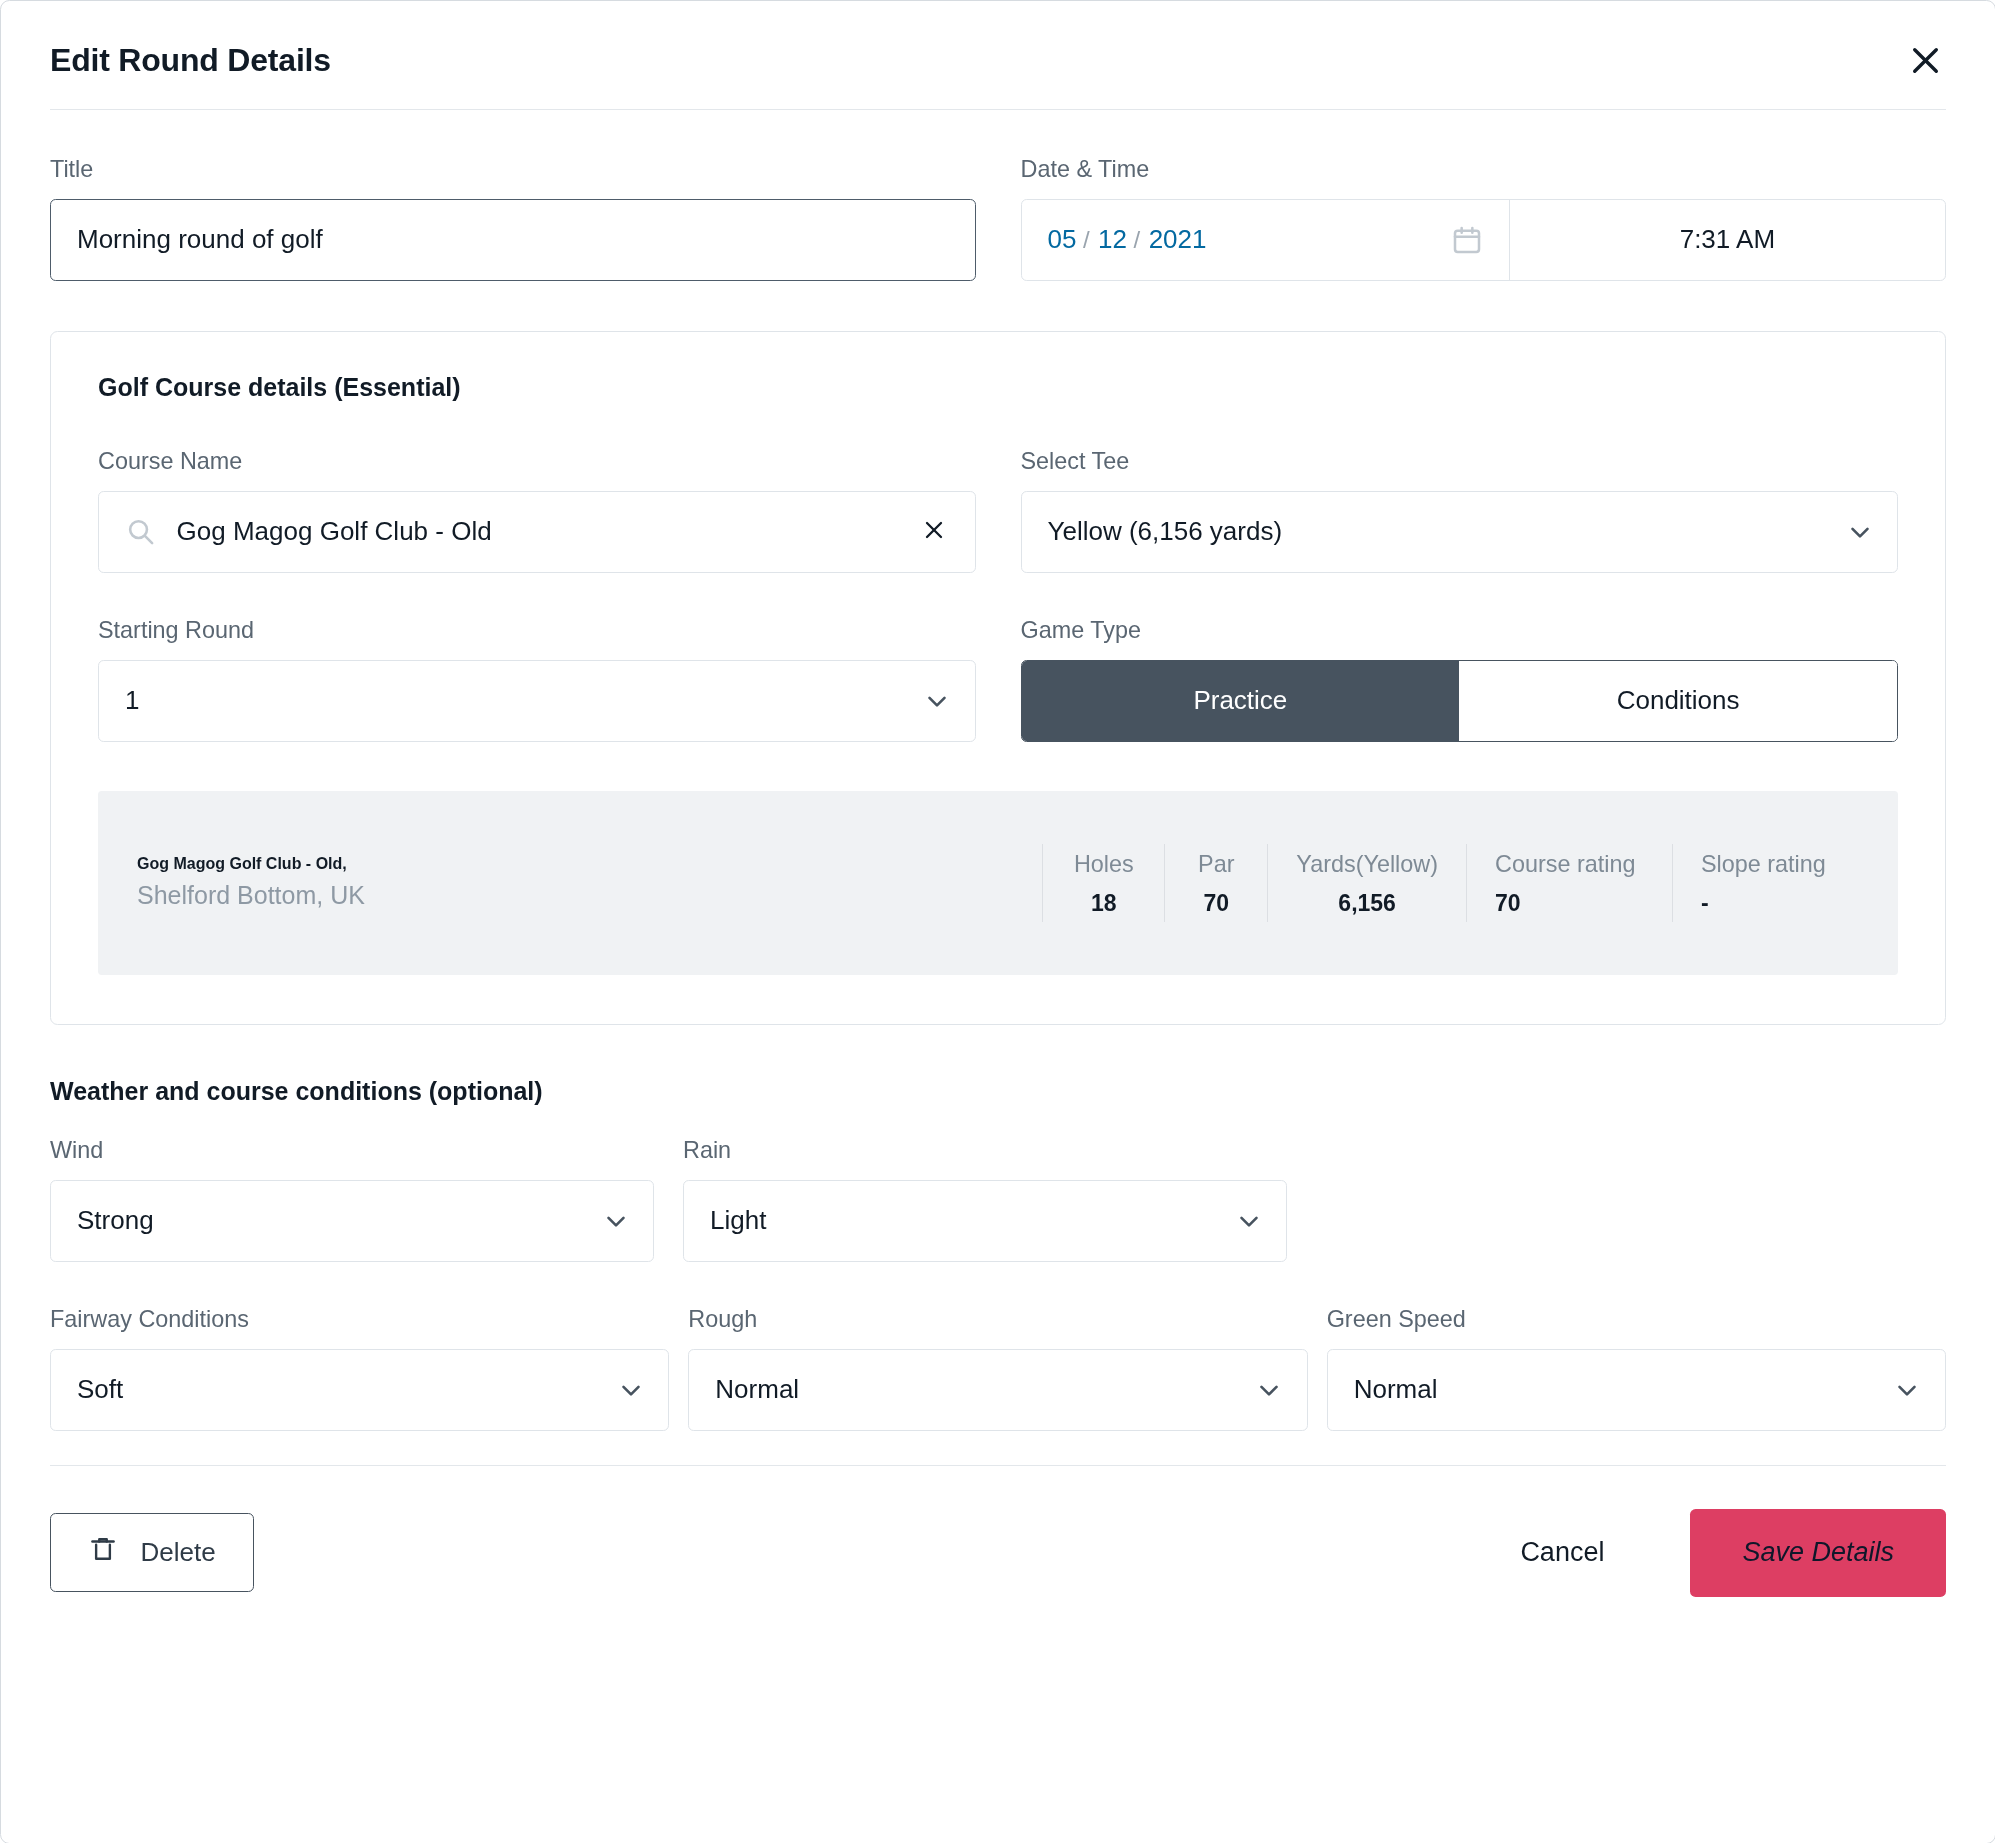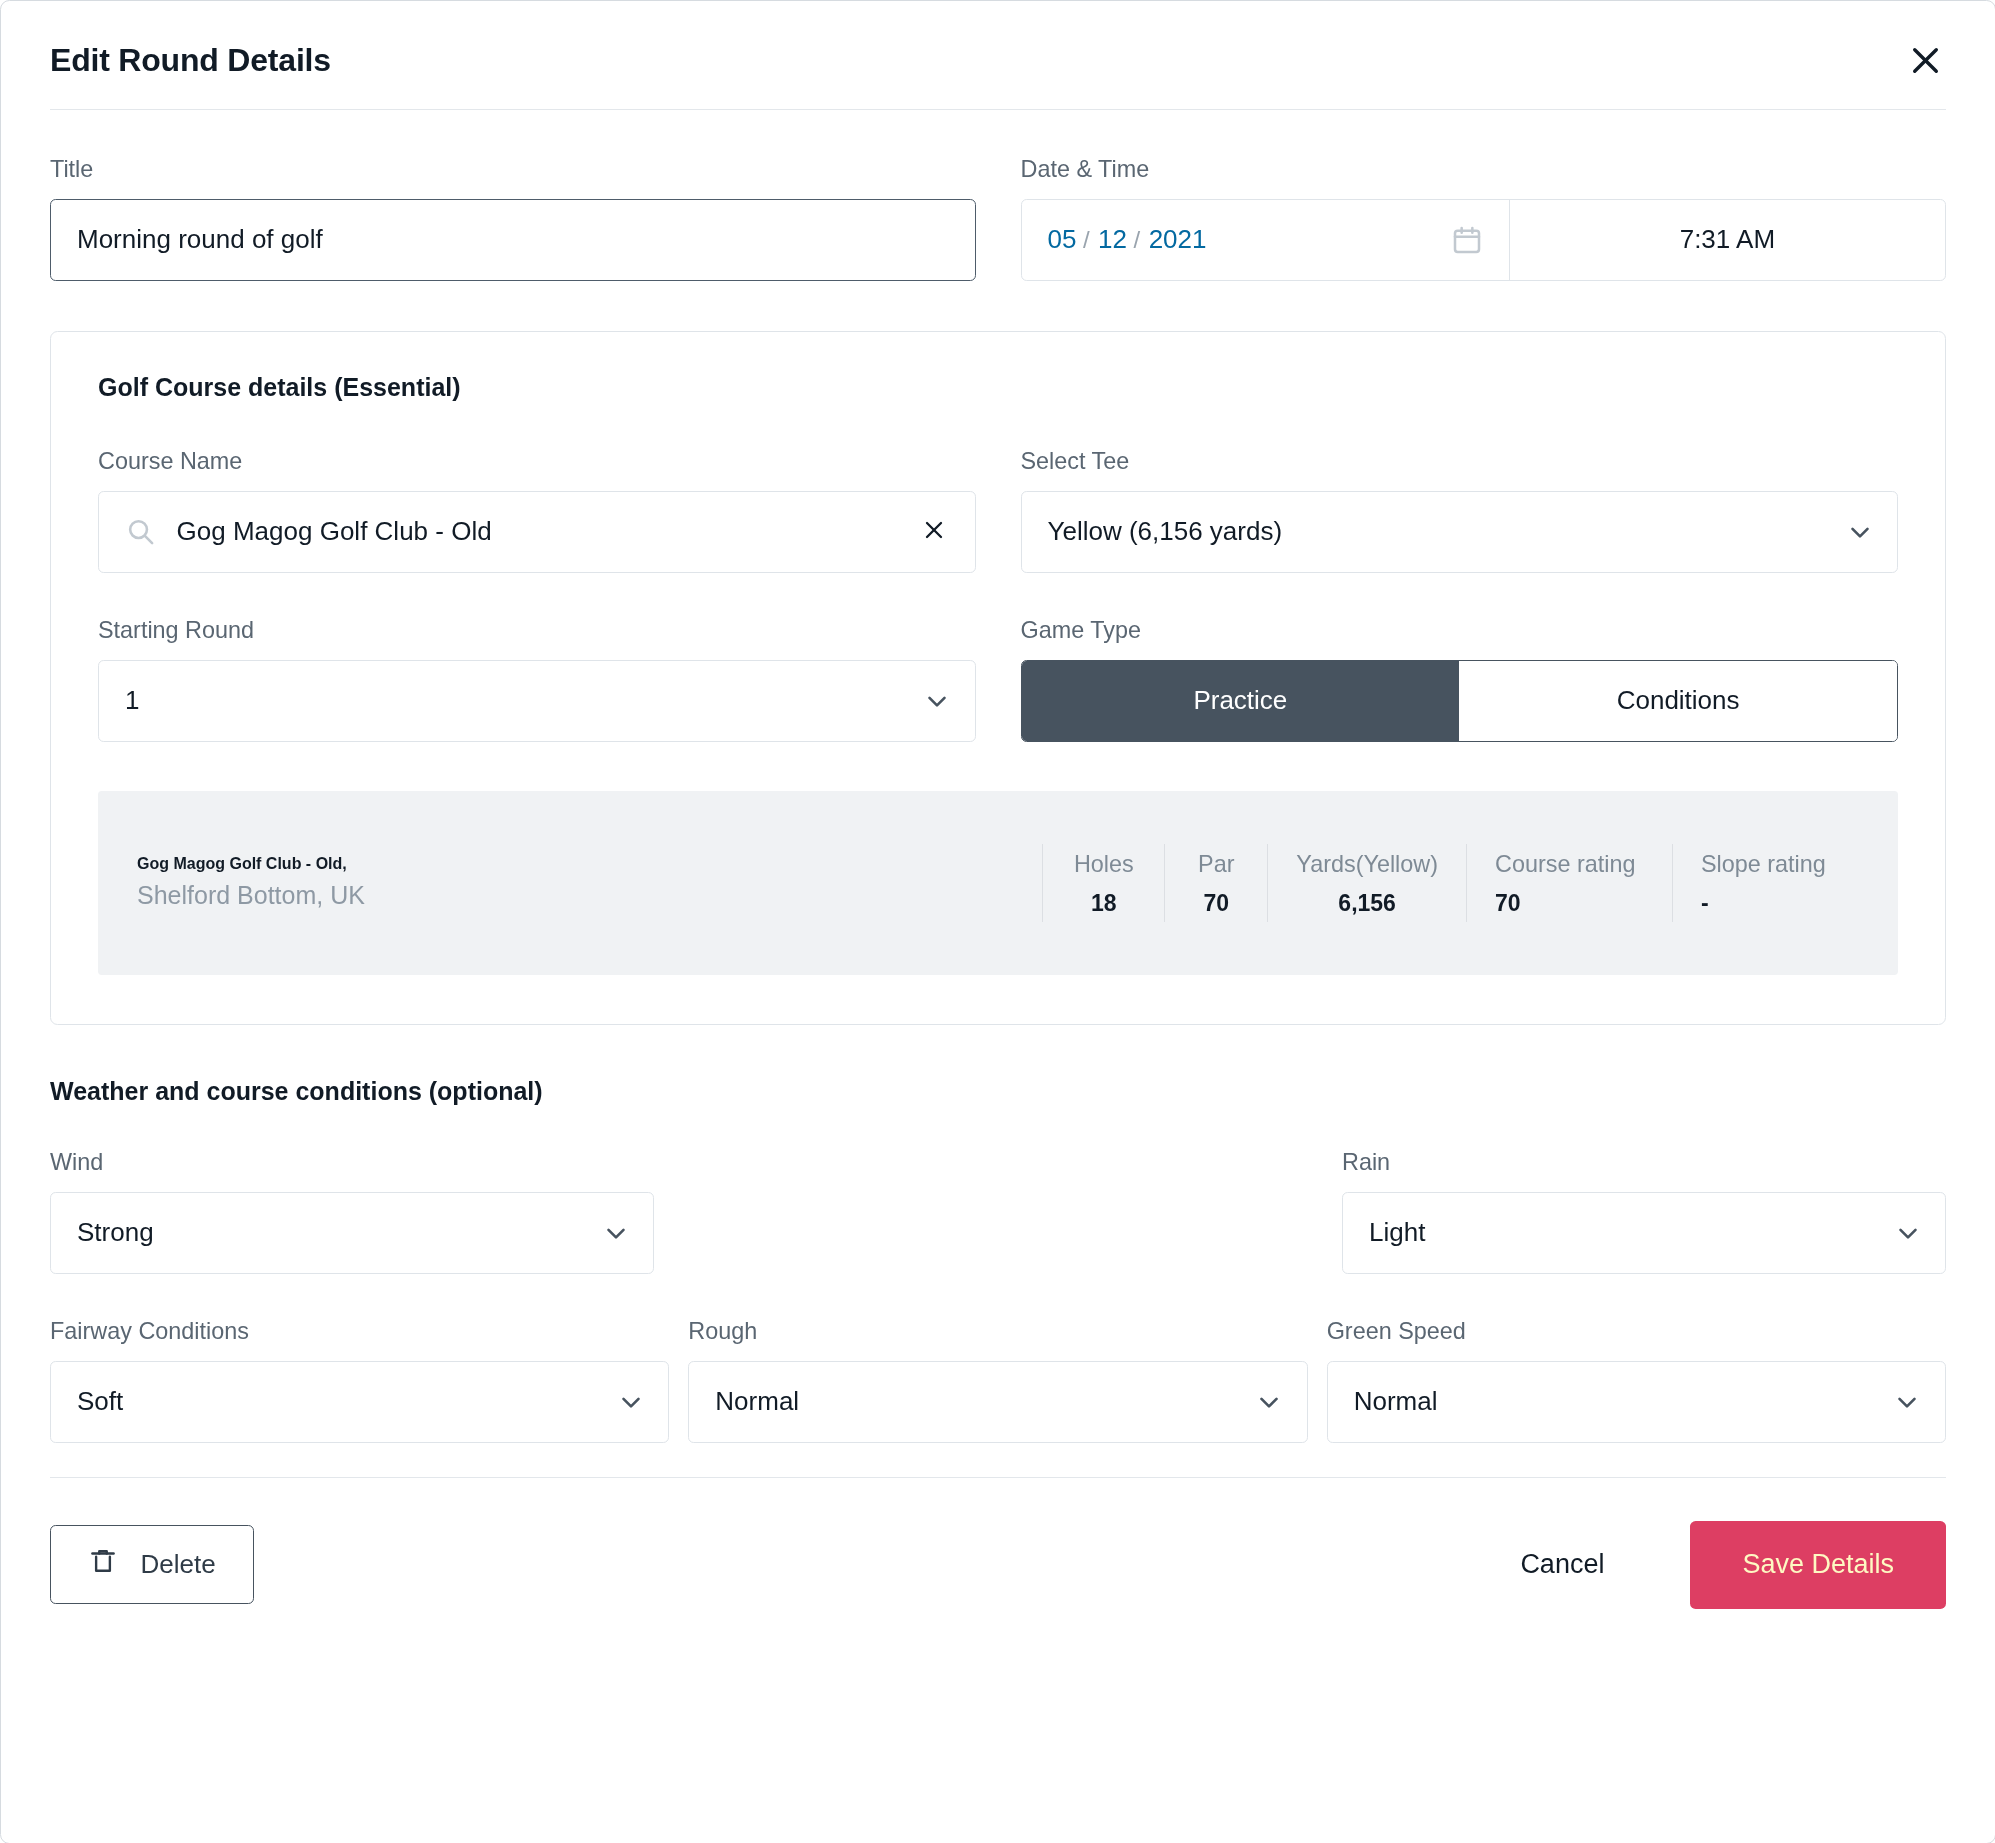--- a/index.html
+++ b/index.html
@@ -271,24 +271,23 @@
   .stat-label.left-al { text-align: left; }
 
   
   .weather-heading {
     margin-top: 52px;
     font-size: 25px;
     font-weight: 700;
     color: #111b26;
   }
   .weather-row-1 {
-    margin-top: 42px;
-    display: flex;
-    gap: 64px;
-    justify-content: space-between;
+    margin-top: 30px;
+    display: flex;
+    gap: 29px;
   }
   .weather-row-1 .col { flex: 0 0 604px; }
   .weather-row-2 {
     margin-top: 43px;
     display: flex;
     gap: 19px;
   }
   .weather-row-2 .col { flex: 1 1 0; }
 
   
@@ -325,27 +324,28 @@
     font-size: 27px;
     color: #111b26;
     cursor: pointer;
     padding: 17px 13px;
     font-family: "Liberation Sans", sans-serif;
   }
   .save-btn {
     height: 88px;
     padding: 0 52px;
     background: #dd3e63;
-    color: #fef9c3;
+    color: #0f172a;
     border: none;
     border-radius: 5.6px;
     font-size: 27px;
     font-weight: 400;
     cursor: pointer;
     font-family: "Liberation Sans", sans-serif;
+    font-style: italic;
   }
 </style>
 </head>
 <body>
 
 <div class="modal">
 
   <div class="modal-header">
     <div class="modal-title">Edit Round Details</div>
     <button class="close-btn">

